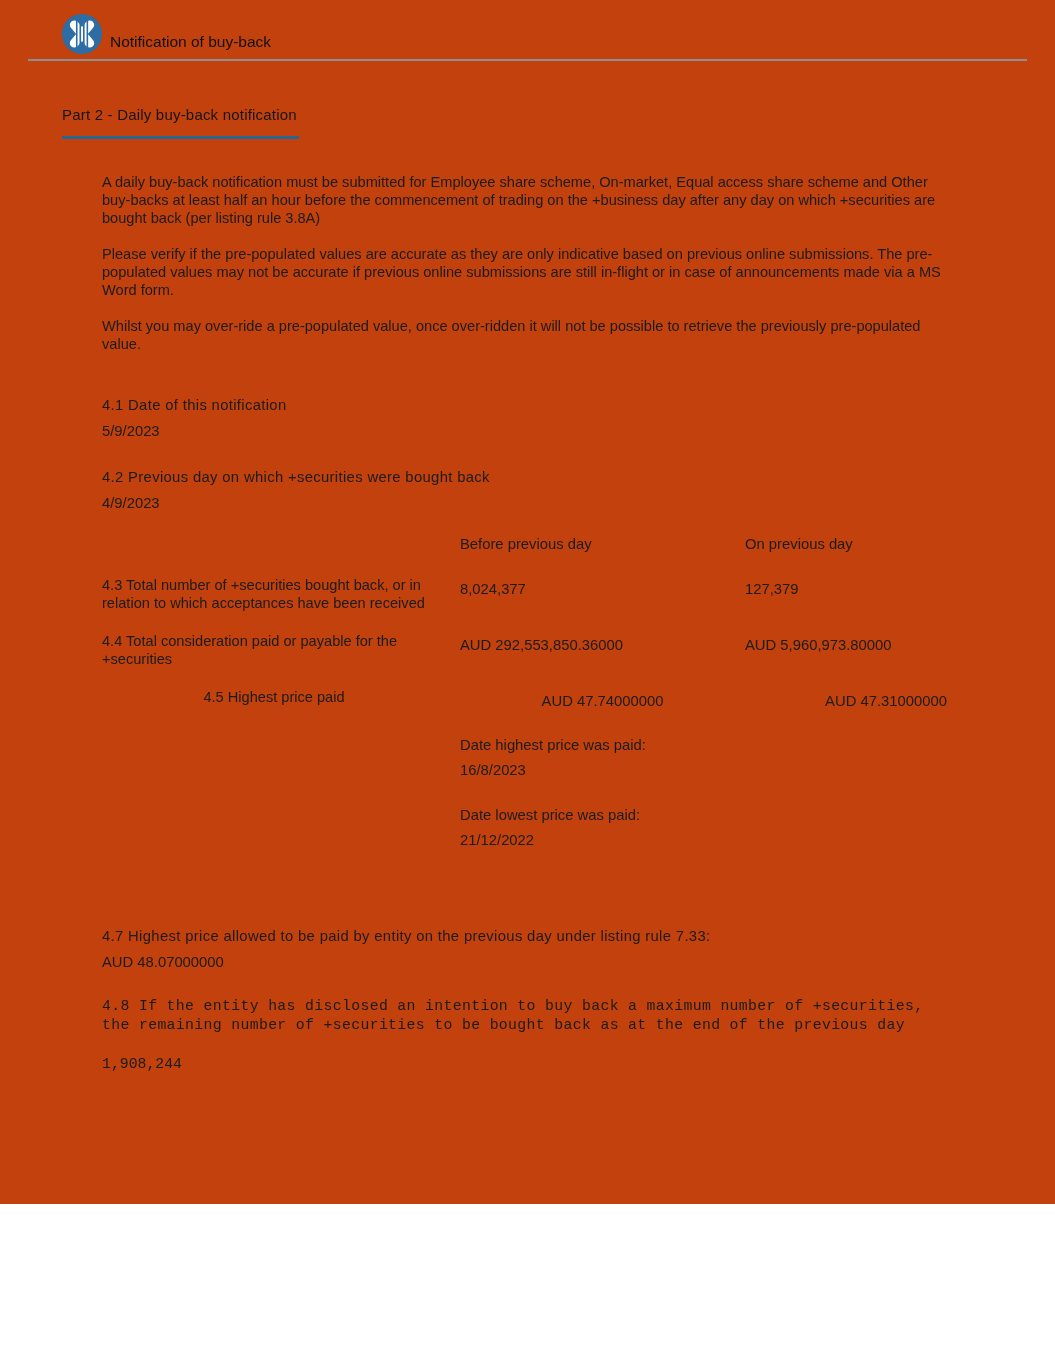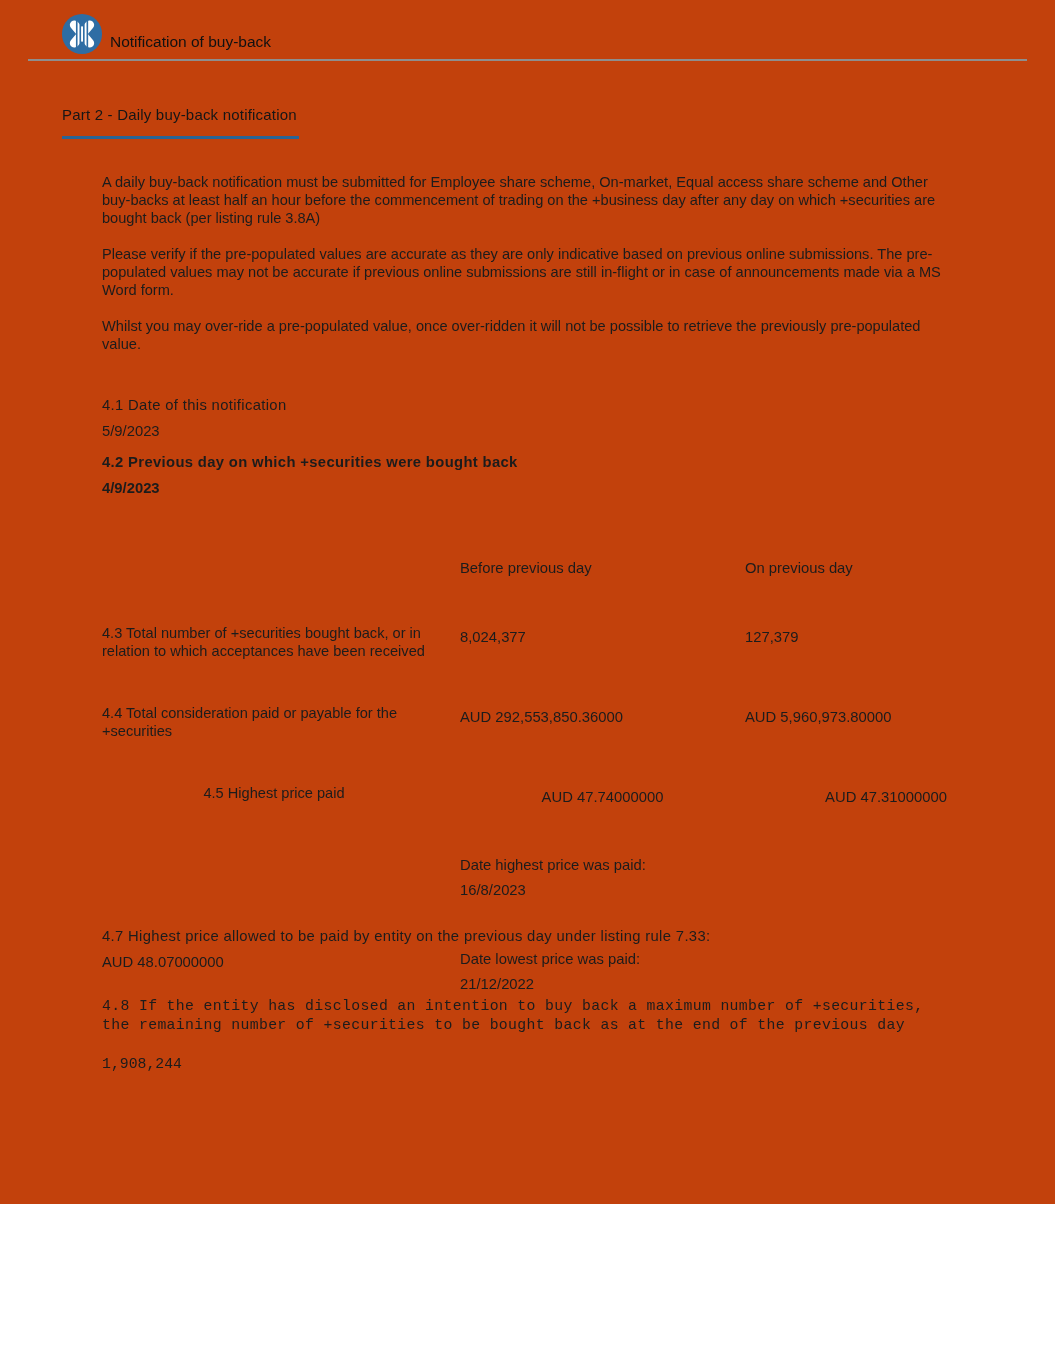--- a/index.html
+++ b/index.html
@@ -36,32 +36,32 @@
   }
   
   .intro {
     position: absolute; top: 173px; left: 102px; width: 848px;
     font-size: 14.6px; line-height: 18px;
   }
   .intro p { margin: 0 0 18px 0; }
   
   .qblock { position: absolute; left: 102px; width: 848px; }
   .q41 { top: 396px; }
-  .q42 { top: 453px; font-weight: bold; }
+  .q42 { top: 468px; }
   .q47 { top: 927px; }
   .q48 { top: 997px; font-family: Liberation Mono, monospace; }
   .q-label { font-size: 14.8px; letter-spacing: 0.35px; line-height: 19px; }
   .q-value { font-size: 14.8px; margin-top: 8px; }
   .q48 .q-value { margin-top: 21px; }
   
   .bb-table {
     position: absolute; top: 536px; left: 102px; width: 925px;
     font-size: 14.8px;
   }
-  .t-row { display: grid; grid-template-columns: 358px 285px 1fr; margin-top: 24px; }
+  .t-row { display: grid; grid-template-columns: 358px 285px 1fr; }
   .t-row.head    { height: 40px; }
   .t-row.r43     { height: 56px; }
   .t-row.r44     { height: 56px; }
   .t-row.r45     { height: 49px; text-align: center; }
   .t-row.note-hi { height: 70px; }
   .t-row.r46     { height: 49px; }
   .t-row.note-lo { height: 71px; }
   .t-label { font-size: 14.6px; line-height: 18px; padding-right: 14px; }
   .t-val   { padding-top: 5px; }
   .t-colhead { font-size: 14.8px; }

